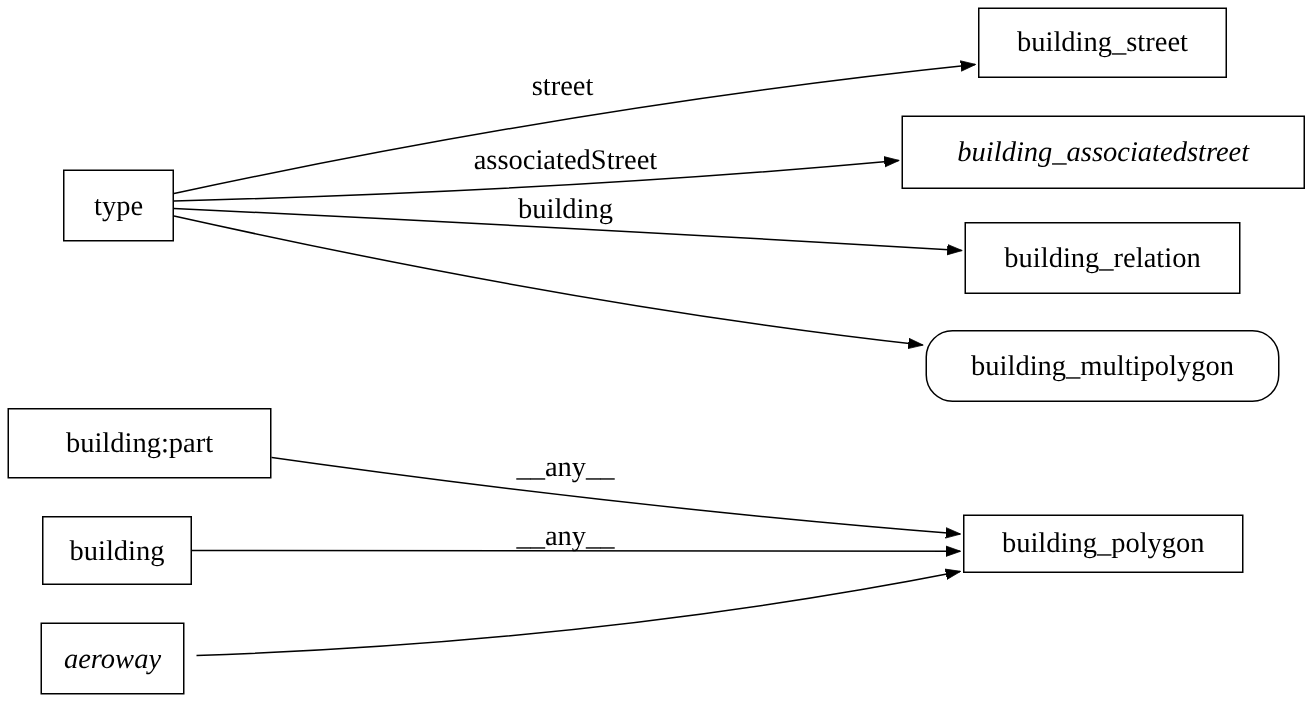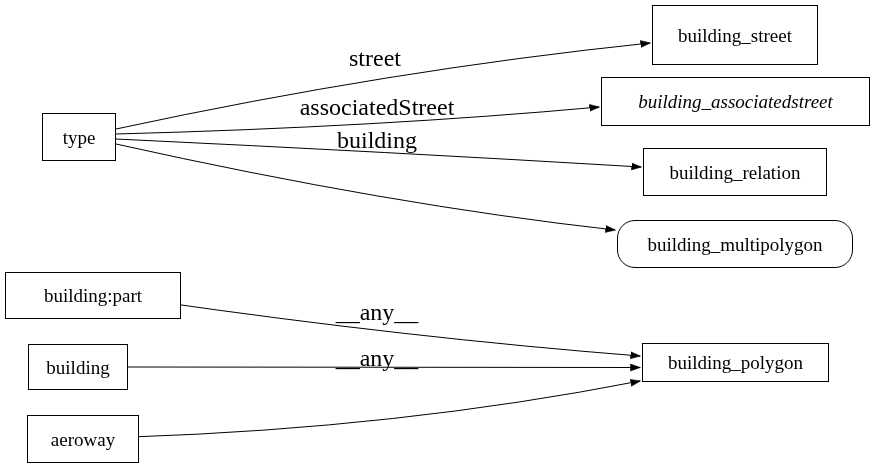--- a/index.html
+++ b/index.html
@@ -9,21 +9,21 @@
   }
   .edges-layer{position:absolute;left:0;top:0;width:875px;height:469px;}
   .edges-layer path{fill:none;stroke:#000000;stroke-width:1;}
   .node{
     position:absolute;box-sizing:border-box;border:1px solid #000000;background:#ffffff;
     display:flex;align-items:center;justify-content:center;
     font-size:19px;line-height:1;white-space:nowrap;
   }
   .edge-label{
     position:absolute;transform:translate(-50%,-50%);
-    font-size:24px;line-height:21px;text-align:right;white-space:pre-line;
+    font-size:19px;line-height:21px;text-align:right;white-space:pre-line;
   }
 </style>
 </head>
 <body>
 
 <div class="canvas">
 
   <svg class="edges-layer" width="875" height="469" viewBox="0 0 875 469" xmlns="http://www.w3.org/2000/svg">
     <defs>
       <marker id="arrow" markerWidth="11" markerHeight="9" refX="9.5" refY="4.5" orient="auto" markerUnits="userSpaceOnUse">
@@ -34,33 +34,33 @@
     <path d="M116,134 Q380,127 599,107" marker-end="url(#arrow)"></path>
     <path d="M116,139 Q390,152 641,167" marker-end="url(#arrow)"></path>
     <path d="M116,144 Q390,205 615,230" marker-end="url(#arrow)"></path>
     <path d="M153,301 Q410,338 640,356" marker-end="url(#arrow)"></path>
     <path d="M128,367 L640,367.5" marker-end="url(#arrow)"></path>
     <path d="M131,437 Q400,428 640,381" marker-end="url(#arrow)"></path>
   </svg>
 
   <div class="node" style="left:42px;top:113px;width:74px;height:48px;">type</div>
 
-  <div class="node" style="left:652px;top:5px;width:166px;height:60px;">building_street</div>
+  <div class="node" style="left:652px;top:5px;width:166px;height:47px;">building_street</div>
 
   <div class="node" style="left:601px;top:77px;width:269px;height:49px;font-style:italic;">building_associatedstreet</div>
 
   <div class="node" style="left:643px;top:148px;width:184px;height:48px;">building_relation</div>
 
   <div class="node" style="left:617px;top:220px;width:236px;height:48px;border-radius:18px;">building_multipolygon</div>
 
   <div class="node" style="left:5px;top:272px;width:176px;height:47px;">building:part</div>
 
   <div class="node" style="left:28px;top:344px;width:100px;height:46px;">building</div>
 
-  <div class="node" style="left:27px;top:415px;width:112px;height:48px;">aeroway</div>
+  <div class="node" style="left:27px;top:415px;width:96px;height:48px;font-style:italic;">aeroway</div>
 
   <div class="node" style="left:642px;top:343px;width:187px;height:39px;">building_polygon</div>
 
   <div class="edge-label" style="left:375px;top:58px;">street</div>
 
   <div class="edge-label" style="left:377px;top:107px;">associatedStreet</div>
 
   <div class="edge-label" style="left:377px;top:140px;">building</div>
 
 

